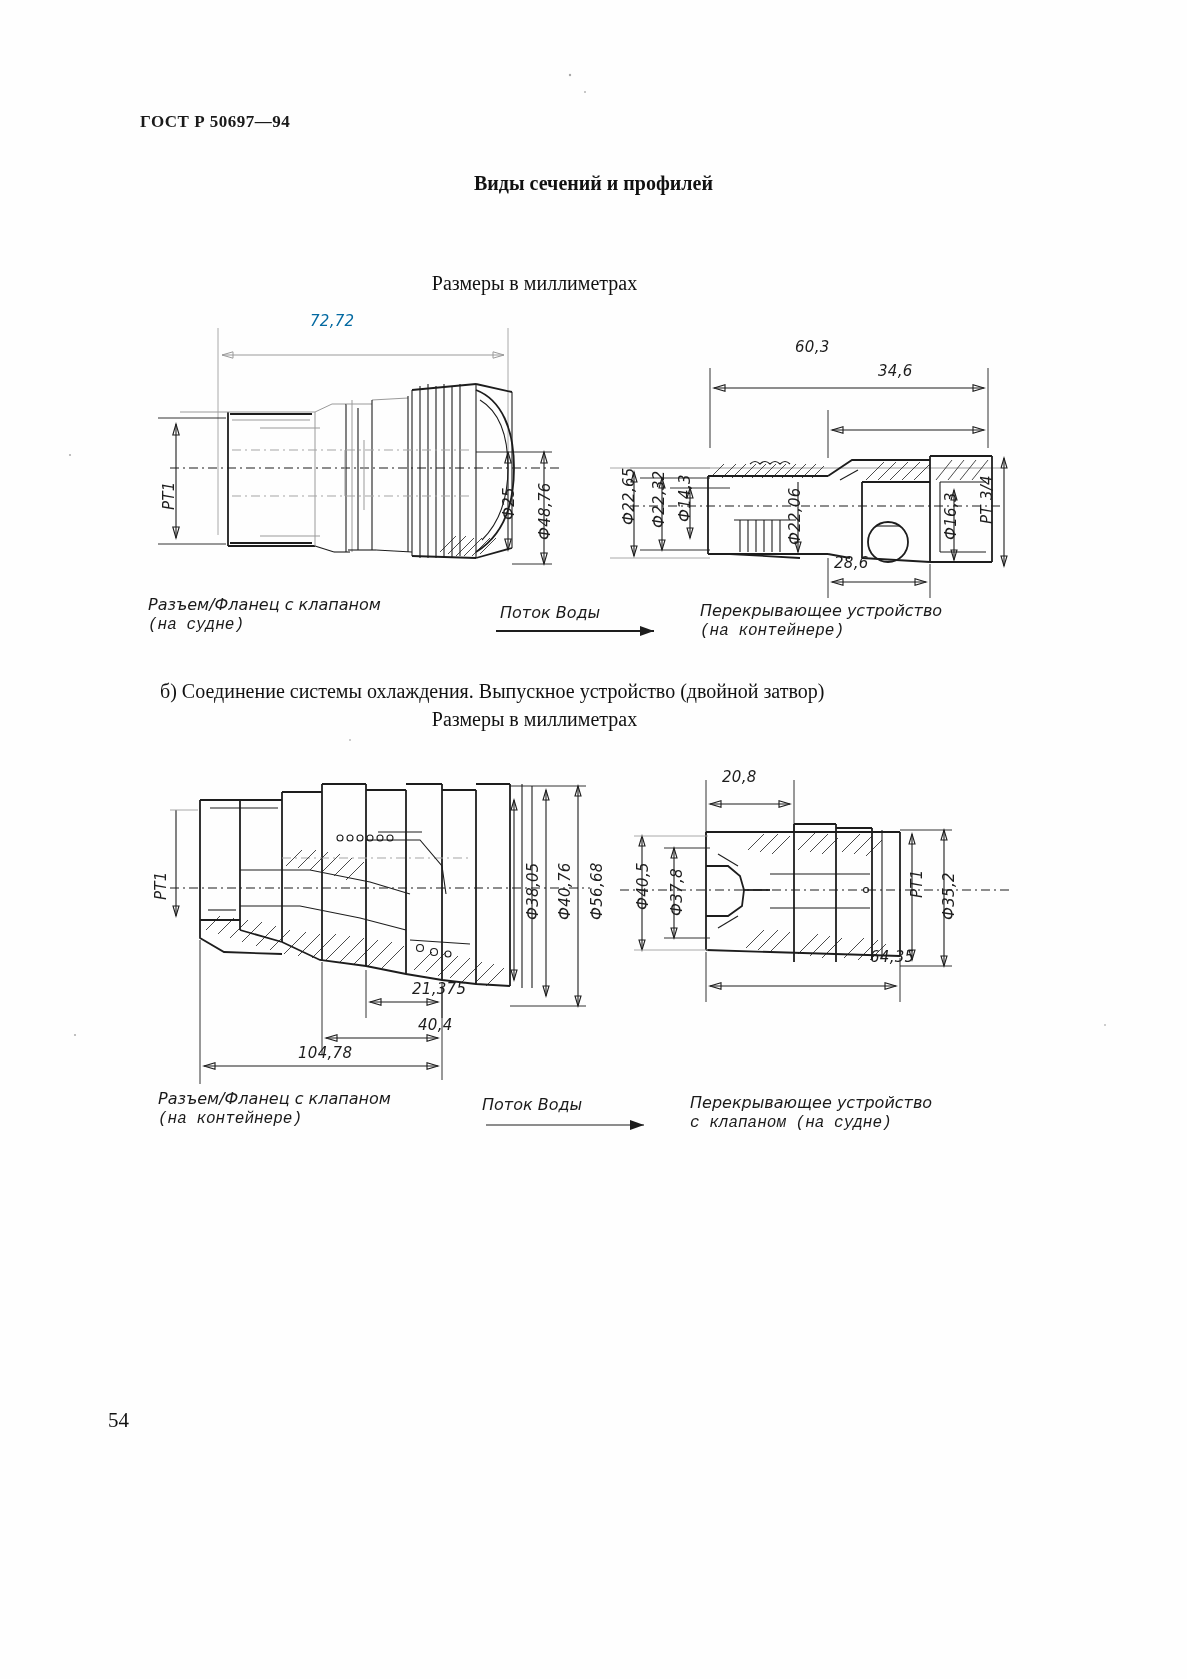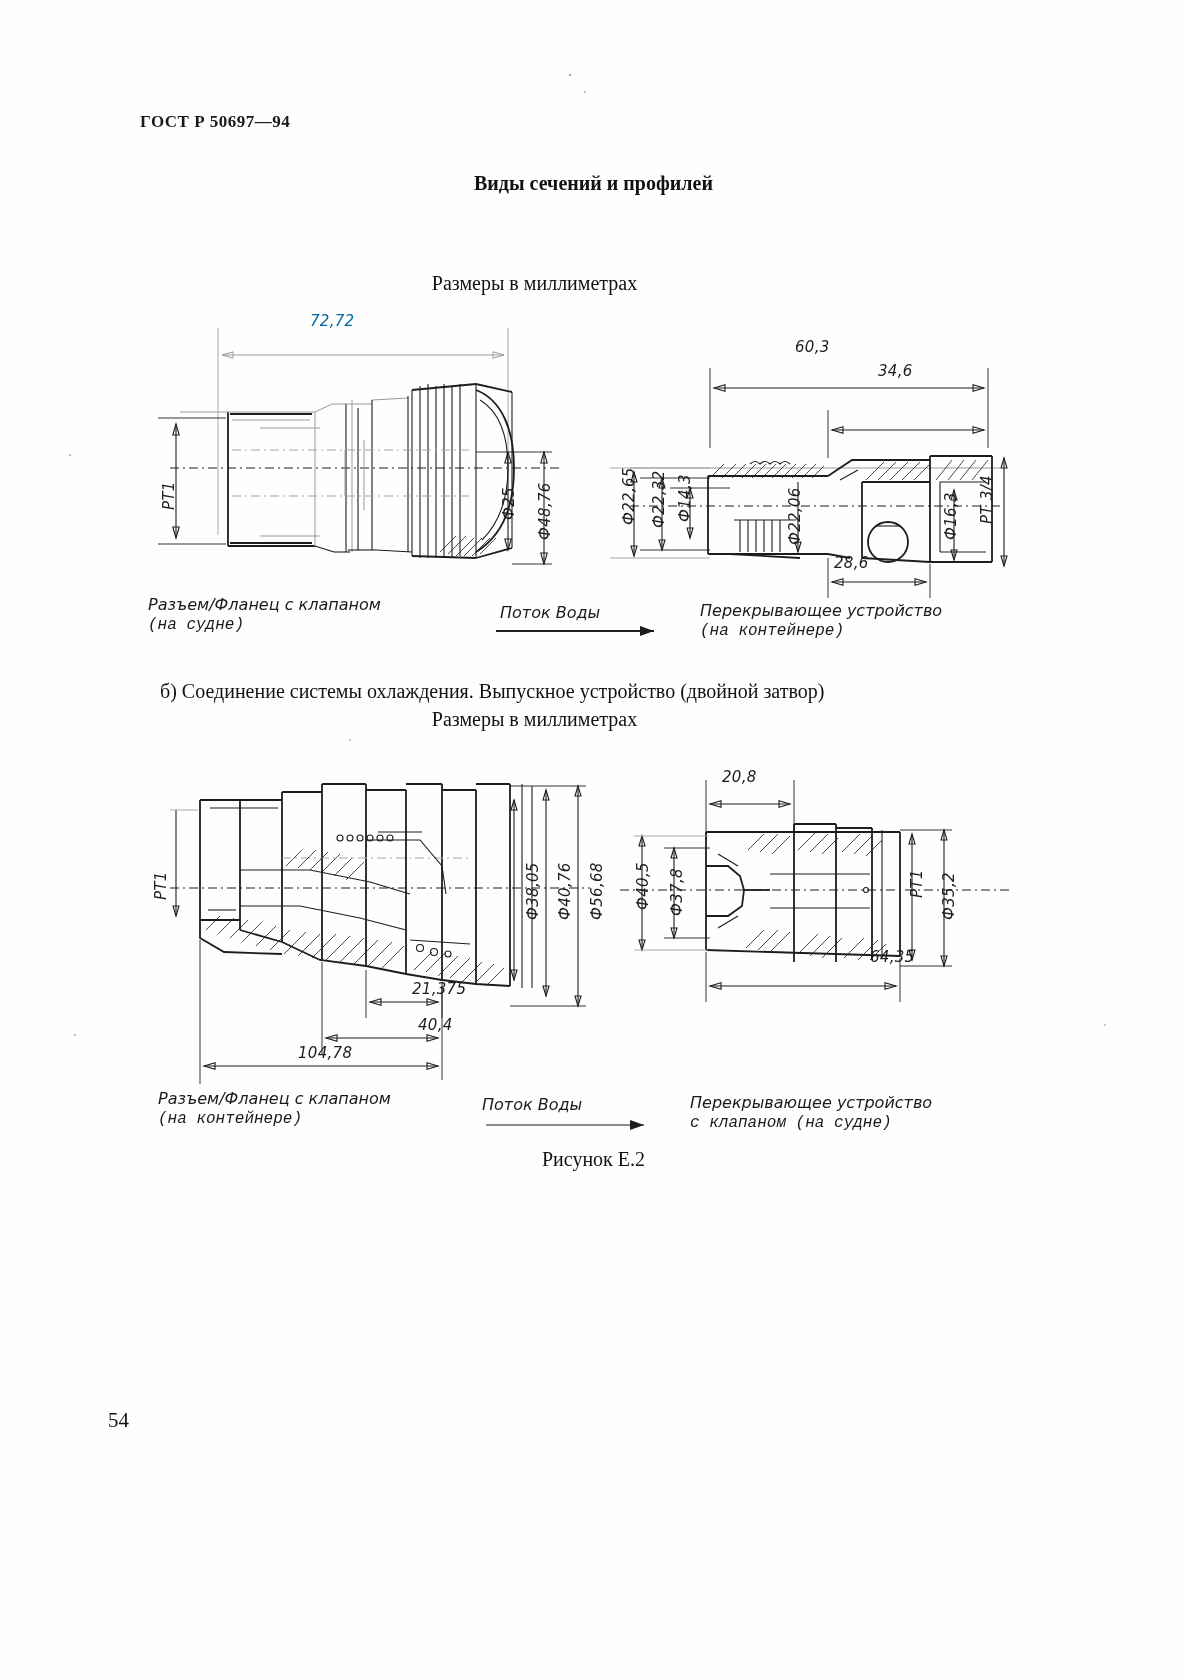--- a/index.html
+++ b/index.html
@@ -111,21 +111,20 @@
 
   <div class="dims-note" style="top:272px;">Размеры в миллиметрах</div>
 
   <div class="para para-b">
     <span>б)</span>
     <span>Соединение системы охлаждения. Выпускное устройство (двойной затвор)</span>
   </div>
 
   <div class="dims-note" style="top:708px;">Размеры в миллиметрах</div>
 
-  <div class="fig-caption" style="top:1148px;">Рисунок Е.2</div>
 
   <div class="page-num">54</div>
 
   <svg style="left:0;top:0;width:1187px;height:1679px;">
     <circle cx="570" cy="75" r="1.2" fill="#a8a8a8"></circle>
     <circle cx="585" cy="92" r="1" fill="#b5b5b5"></circle>
     <circle cx="70" cy="455" r="1.1" fill="#b0b0b0"></circle>
     <circle cx="75" cy="1035" r="1.1" fill="#b0b0b0"></circle>
     <circle cx="350" cy="740" r="1" fill="#bdbdbd"></circle>
     <circle cx="1105" cy="1025" r="1" fill="#bdbdbd"></circle>

